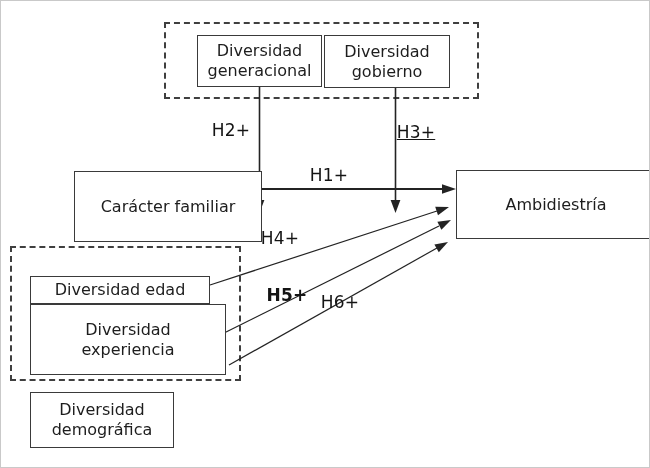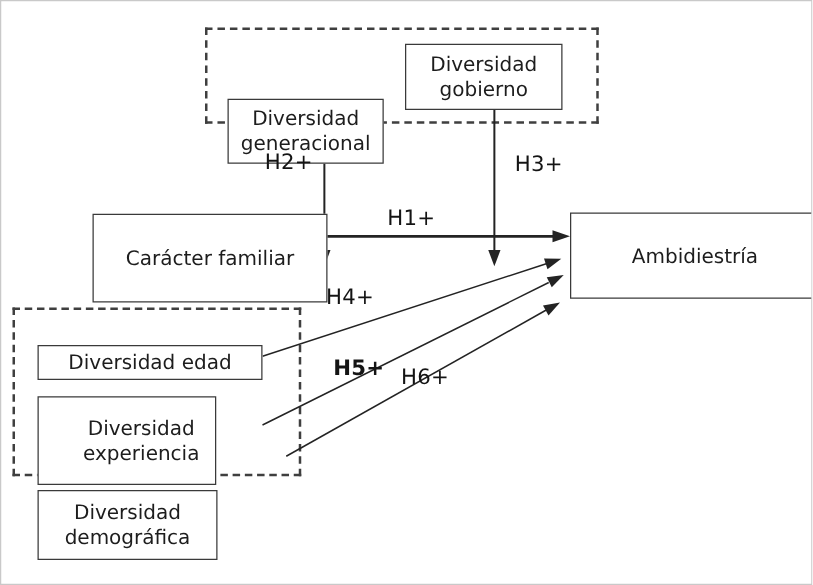--- a/index.html
+++ b/index.html
@@ -82,48 +82,48 @@
     <line x1="209" y1="284" x2="436" y2="210" stroke-width="1.2"></line>
     <polygon points="448,206 437.0,214.3 434.2,205.7"></polygon>
 
     <line x1="209" y1="339" x2="438" y2="225" stroke-width="1.2"></line>
     <polygon points="450,219 440.4,228.8 436.4,220.8"></polygon>
 
     <line x1="228" y1="364" x2="436" y2="247" stroke-width="1.2"></line>
     <polygon points="447,241 437.8,251.3 433.4,243.4"></polygon>
   </svg>
 
-  <div class="node" style="left:181px; top:34px; width:125px; height:52px;margin-top:44px;">
+  <div class="node" style="left:196px; top:34px; width:125px; height:52px;">
     <span class="inner narrow">Diversidad generacional</span>
   </div>
 
   <div class="node" style="left:323px; top:34px; width:126px; height:53px;">
     <span class="inner narrow">Diversidad gobierno</span>
   </div>
 
   <div class="node" style="left:29px; top:170px; width:188px; height:71px;margin-left:44px;">
     <span class="inner">Carácter familiar</span>
   </div>
 
   <div class="node" style="left:455px; top:169px; width:200px; height:69px;">
     <span class="inner">Ambidiestría</span>
   </div>
 
   <div class="node" style="left:29px; top:275px; width:180px; height:28px;">
     <span class="inner">Diversidad edad</span>
   </div>
 
-  <div class="node" style="left:29px; top:316px; width:143px; height:71px;justify-content:flex-end;">
+  <div class="node" style="left:29px; top:303px; width:196px; height:71px;">
     <span class="inner narrow">Diversidad experiencia</span>
   </div>
 
   <div class="node" style="left:29px; top:391px; width:144px; height:56px;">
     <span class="inner narrow">Diversidad demográfica</span>
   </div>
 
   <div class="hlabel" style="left:328px; top:174px;">H1+</div>
   <div class="hlabel" style="left:230px; top:129px;">H2+</div>
-  <div class="hlabel" style="left:430px; top:131px;">H3+</div>
+  <div class="hlabel" style="left:415px; top:131px;text-decoration:underline;">H3+</div>
   <div class="hlabel" style="left:279px; top:237px;">H4+</div>
   <div class="hlabel" style="left:286px; top:294px;font-weight:bold;">H5+</div>
   <div class="hlabel" style="left:339px; top:301px;">H6+</div>
 
 </div>
 
 </body></html>

